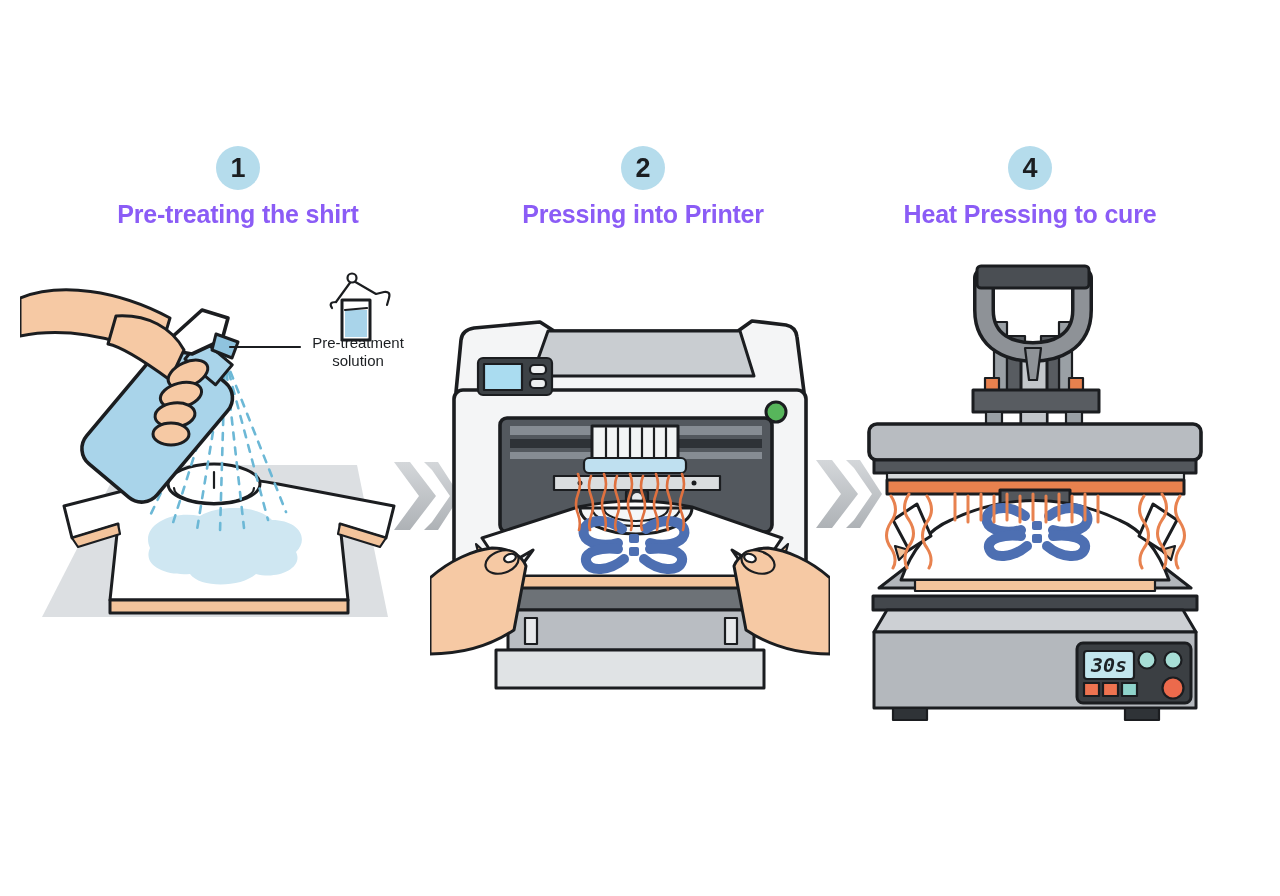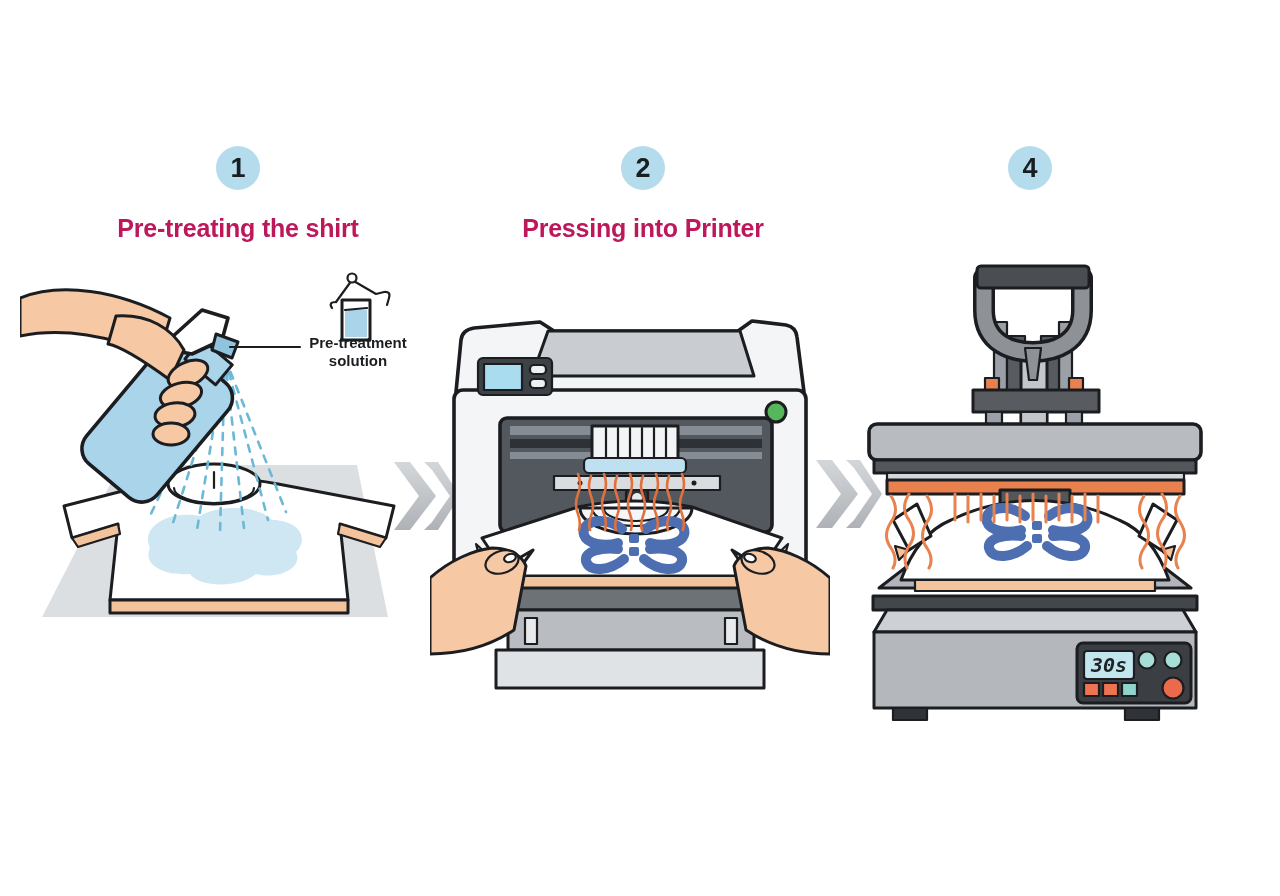--- a/index.html
+++ b/index.html
@@ -1,23 +1,23 @@
 <!DOCTYPE html>
 <html><head>
 <meta charset="utf-8">
 <style>
   html,body{margin:0;padding:0;background:#ffffff;}
   .canvas{position:relative;width:1280px;height:896px;background:#ffffff;overflow:hidden;
           font-family:"Liberation Sans",sans-serif;color:#17191c;}
   .step-header{position:absolute;width:340px;display:flex;flex-direction:column;align-items:center;}
   .badge{width:44px;height:44px;border-radius:50%;background:#b5dcec;display:flex;align-items:center;
          justify-content:center;font-size:27px;font-weight:700;color:#1b1e21;}
-  .step-title{margin-top:24px;font-size:25px;font-weight:700;letter-spacing:-0.2px;color:#be185d;white-space:nowrap;}
+  .step-title{margin-top:10px;font-size:25px;font-weight:700;letter-spacing:-0.2px;color:#8b5cf6;white-space:nowrap;}
   .pretreat-label{position:absolute;left:304px;top:334px;width:108px;text-align:center;
-                  font-size:15px;line-height:1.22;color:#1b1e21;font-weight:bold;}
+                  font-size:15px;line-height:1.22;color:#1b1e21;}
   .abs{position:absolute;}
   
   .o  {stroke:#1b1d20;stroke-width:3;stroke-linejoin:round;stroke-linecap:round;}
   .o2 {stroke:#1b1d20;stroke-width:2.2;stroke-linejoin:round;stroke-linecap:round;}
   .o4 {stroke:#1b1d20;stroke-width:3.6;stroke-linejoin:round;stroke-linecap:round;}
   .nf {fill:none;}
   .ink{stroke:#e0713f;stroke-width:2.6;fill:none;stroke-linecap:round;}
   .heat{stroke:#e8824f;stroke-width:3;fill:none;stroke-linecap:round;}
   .spray{stroke:#6cb8d6;stroke-width:2.6;fill:none;stroke-linecap:round;stroke-dasharray:7 8;}
   .bfly{stroke:#4d6fb2;stroke-width:10;fill:none;stroke-linecap:round;}
@@ -31,20 +31,21 @@
   <div class="step-header" style="left:68px;top:146px;">
     <div class="badge">1</div>
     <div class="step-title">Pre-treating the shirt</div>
   </div>
   <div class="step-header" style="left:473px;top:146px;">
     <div class="badge">2</div>
     <div class="step-title">Pressing into Printer</div>
   </div>
   <div class="step-header" style="left:860px;top:146px;">
     <div class="badge">4</div>
+    <div class="step-title">Heat Pressing to cure</div>
   </div>
 
   <svg class="abs" style="left:20px;top:258px;" width="420" height="380" viewBox="0 0 420 380">
 
     <polygon points="100,207 337,207 368,359 22,359" fill="#dcdfe2"></polygon>
 
     <g>
       <path class="o" fill="#ffffff" d="M 130,226 L 44,248 L 52,280 L 98,266 L 90,342 L 328,342 L 320,266 L 366,280 L 374,248 L 258,226 Q 194,214 130,226 Z"></path>
       <polygon class="o2" fill="#f3c49c" points="52,280 98,266 100,276 58,289"></polygon>
       <polygon class="o2" fill="#f3c49c" points="366,280 320,266 318,276 360,289"></polygon>

